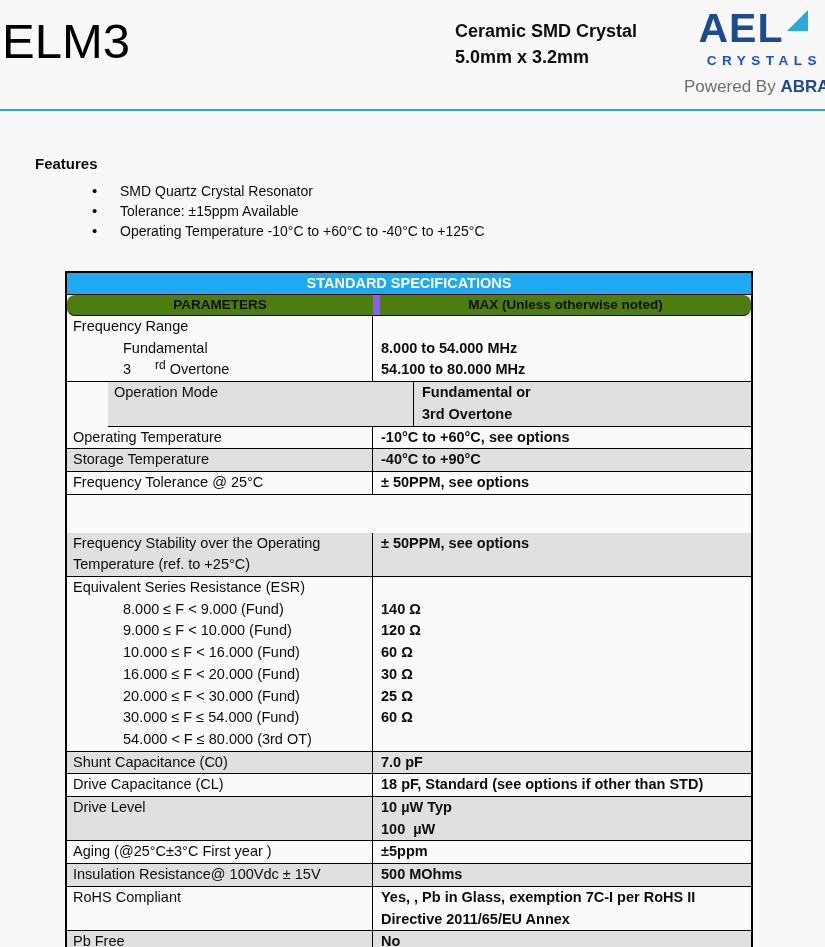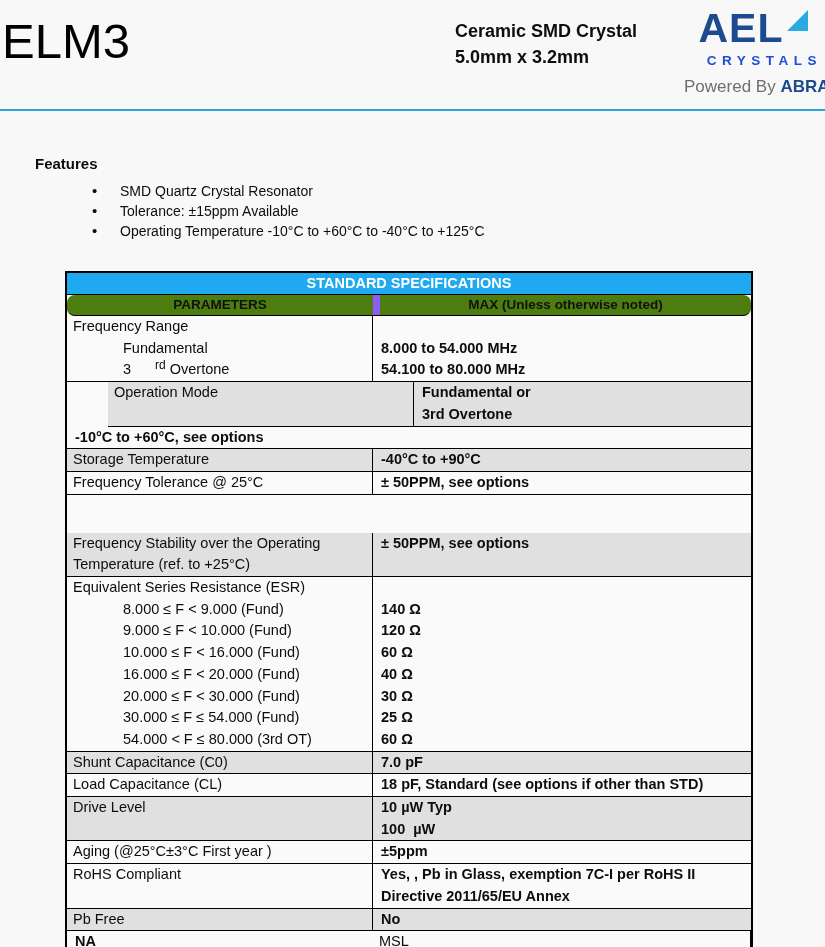--- a/index.html
+++ b/index.html
@@ -96,20 +96,23 @@
       <div class="row" style="background: rgb(224, 224, 224); margin-left: 41px;">
         <div class="cell left">
           <div class="tline">Operation Mode</div>
         </div>
         <div class="cell right">
           <div class="tline b">Fundamental or</div>
           <div class="tline b">3rd Overtone</div>
         </div>
       </div>
       <div class="row">
+        <div class="cell left">
+          <div class="tline">Operating Temperature</div>
+        </div>
         <div class="cell right">
           <div class="tline b">-10°C to +60°C, see options</div>
         </div>
       </div>
       <div class="row" style="background: rgb(224, 224, 224);">
         <div class="cell left">
           <div class="tline">Storage Temperature</div>
         </div>
         <div class="cell right">
           <div class="tline b">-40°C to +90°C</div>
@@ -141,37 +144,36 @@
           <div class="tline ind">16.000 ≤ F &lt; 20.000 (Fund)</div>
           <div class="tline ind">20.000 ≤ F &lt; 30.000 (Fund)</div>
           <div class="tline ind">30.000 ≤ F ≤ 54.000 (Fund)</div>
           <div class="tline ind">54.000 &lt; F ≤ 80.000 (3rd OT)</div>
         </div>
         <div class="cell right">
           <div class="tline b">&nbsp;</div>
           <div class="tline b">140 Ω</div>
           <div class="tline b">120 Ω</div>
           <div class="tline b">60 Ω</div>
-          <div class="tline b">40 Ω</div>
           <div class="tline b">30 Ω</div>
           <div class="tline b">25 Ω</div>
           <div class="tline b">60 Ω</div>
         </div>
       </div>
       <div class="row" style="background: rgb(224, 224, 224);">
         <div class="cell left">
           <div class="tline">Shunt Capacitance (C0)</div>
         </div>
         <div class="cell right">
           <div class="tline b">7.0 pF</div>
         </div>
       </div>
       <div class="row">
         <div class="cell left">
-          <div class="tline">Load Capacitance (CL)</div>
+          <div class="tline">Drive Capacitance (CL)</div>
         </div>
         <div class="cell right">
           <div class="tline b">18 pF, Standard (see options if other than STD)</div>
         </div>
       </div>
       <div class="row" style="background: rgb(224, 224, 224);">
         <div class="cell left">
           <div class="tline">Drive Level</div>
         </div>
         <div class="cell right">
@@ -180,20 +182,28 @@
         </div>
       </div>
       <div class="row">
         <div class="cell left">
           <div class="tline">Aging (@25°C±3°C First year )</div>
         </div>
         <div class="cell right">
           <div class="tline b">±5ppm</div>
         </div>
       </div>
+      <div class="row" style="background: rgb(224, 224, 224);">
+        <div class="cell left">
+          <div class="tline">Insulation Resistance@ 100Vdc ± 15V</div>
+        </div>
+        <div class="cell right">
+          <div class="tline b">500 MOhms</div>
+        </div>
+      </div>
       <div class="row">
         <div class="cell left">
           <div class="tline">RoHS Compliant</div>
         </div>
         <div class="cell right">
           <div class="tline b">Yes, , Pb in Glass, exemption 7C-I per RoHS II</div>
           <div class="tline b">Directive 2011/65/EU Annex</div>
         </div>
       </div>
       <div class="row" style="background: rgb(224, 224, 224);">

